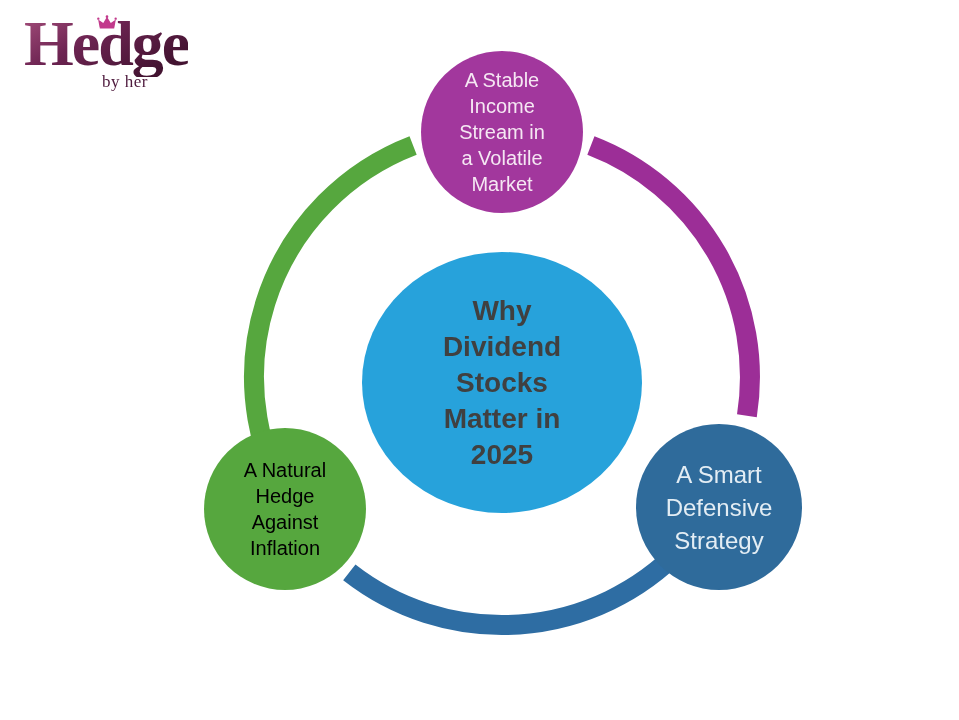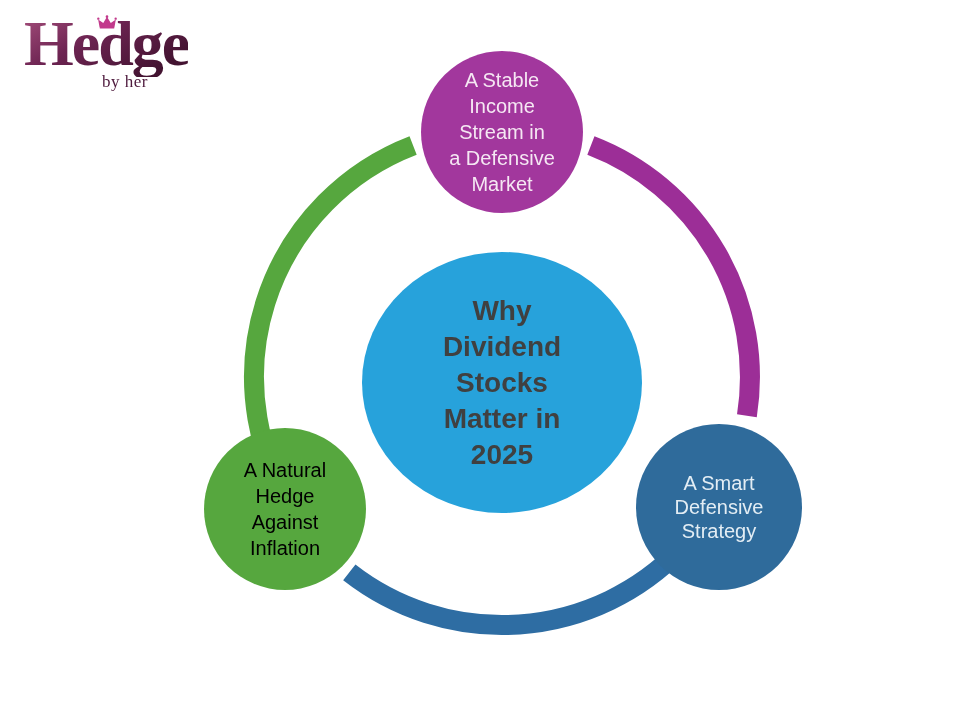--- a/index.html
+++ b/index.html
@@ -51,22 +51,22 @@
   }
   .node-left {
     left: 204px; top: 428px;
     width: 162px; height: 162px;
     font-size: 20px;
     line-height: 26px;
   }
   .node-right {
     left: 636px; top: 424px;
     width: 166px; height: 166px;
-    font-size: 20px;
-    line-height: 24px;
+    font-size: 24px;
+    line-height: 33px;
   }
 
   
   .logo {
     position: absolute;
     left: 24px; top: 10px;
     width: 160px; height: 85px;
   }
   .logo-brand {
     position: absolute;
@@ -110,21 +110,21 @@
 Dividend
 Stocks
 Matter in
 2025</span>
   </div>
 
   <div class="node node-top" style="background-color: rgb(162, 55, 157); color: rgb(245, 231, 243);">
     <span class="node-label">A Stable
 Income
 Stream in
-a Defensive
+a Volatile
 Market</span>
   </div>
 
   <div class="node node-left" style="background-color: rgb(86, 167, 62); color: #000000;">
     <span class="node-label">A Natural
 Hedge
 Against
 Inflation</span>
   </div>
 

